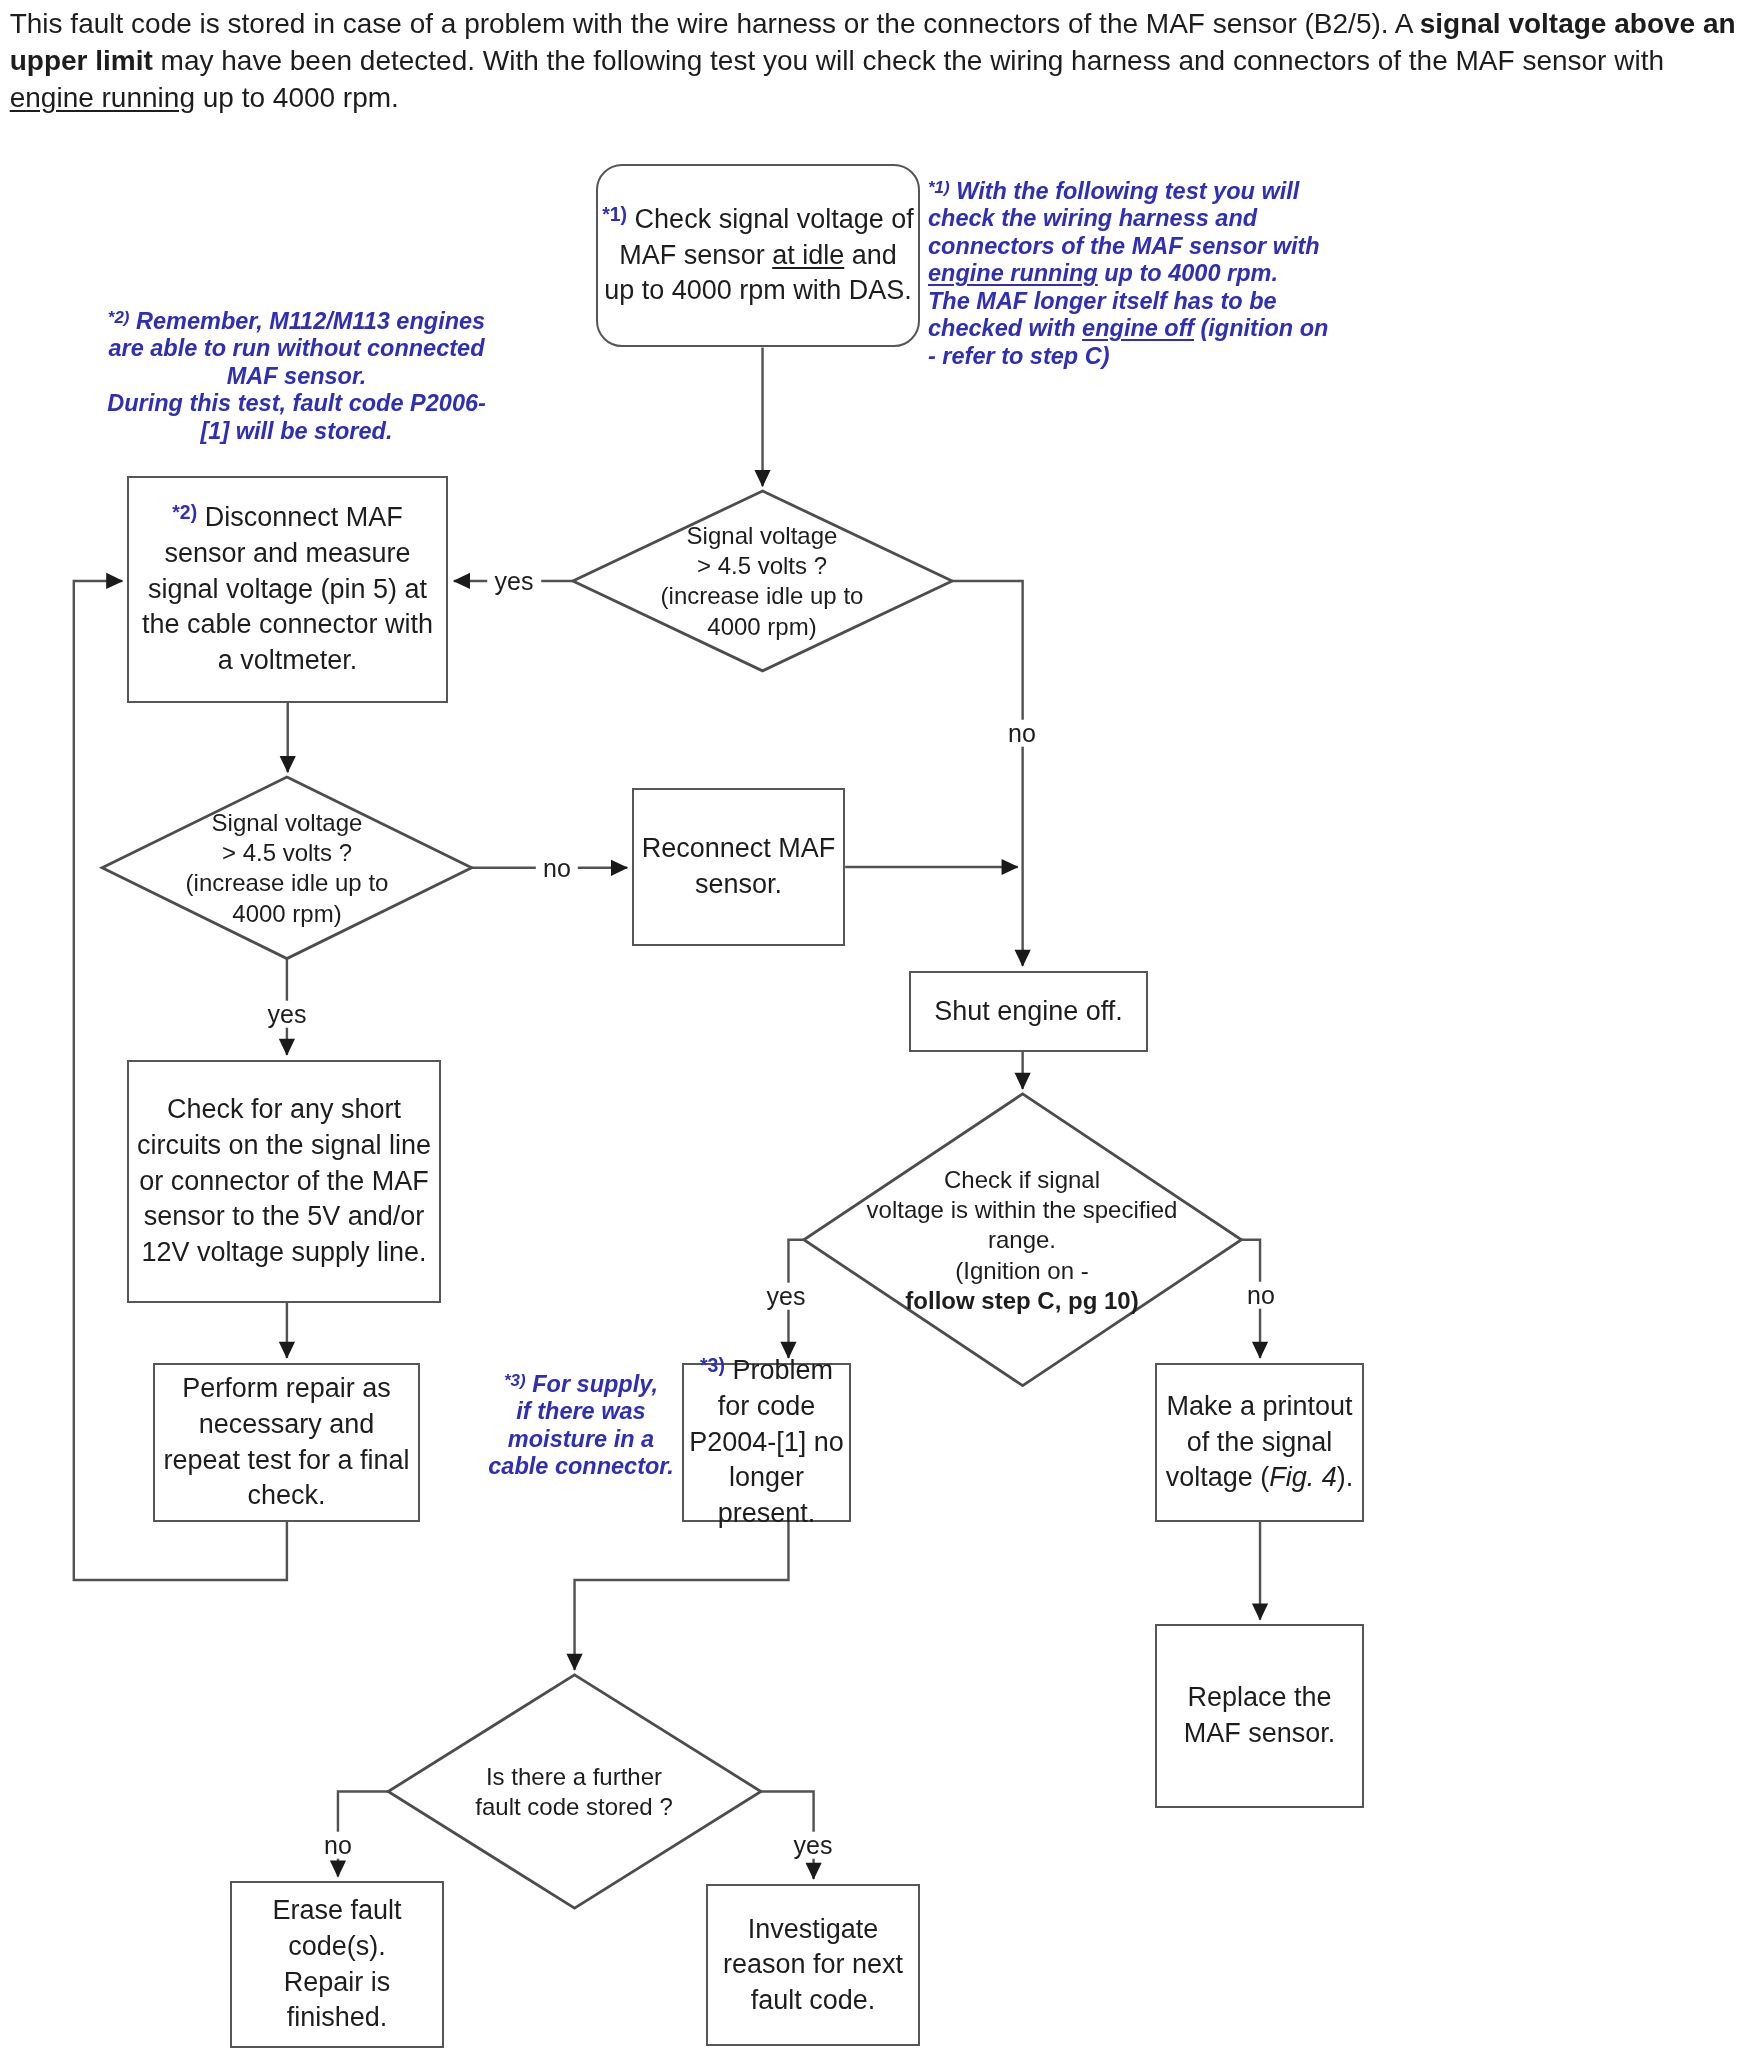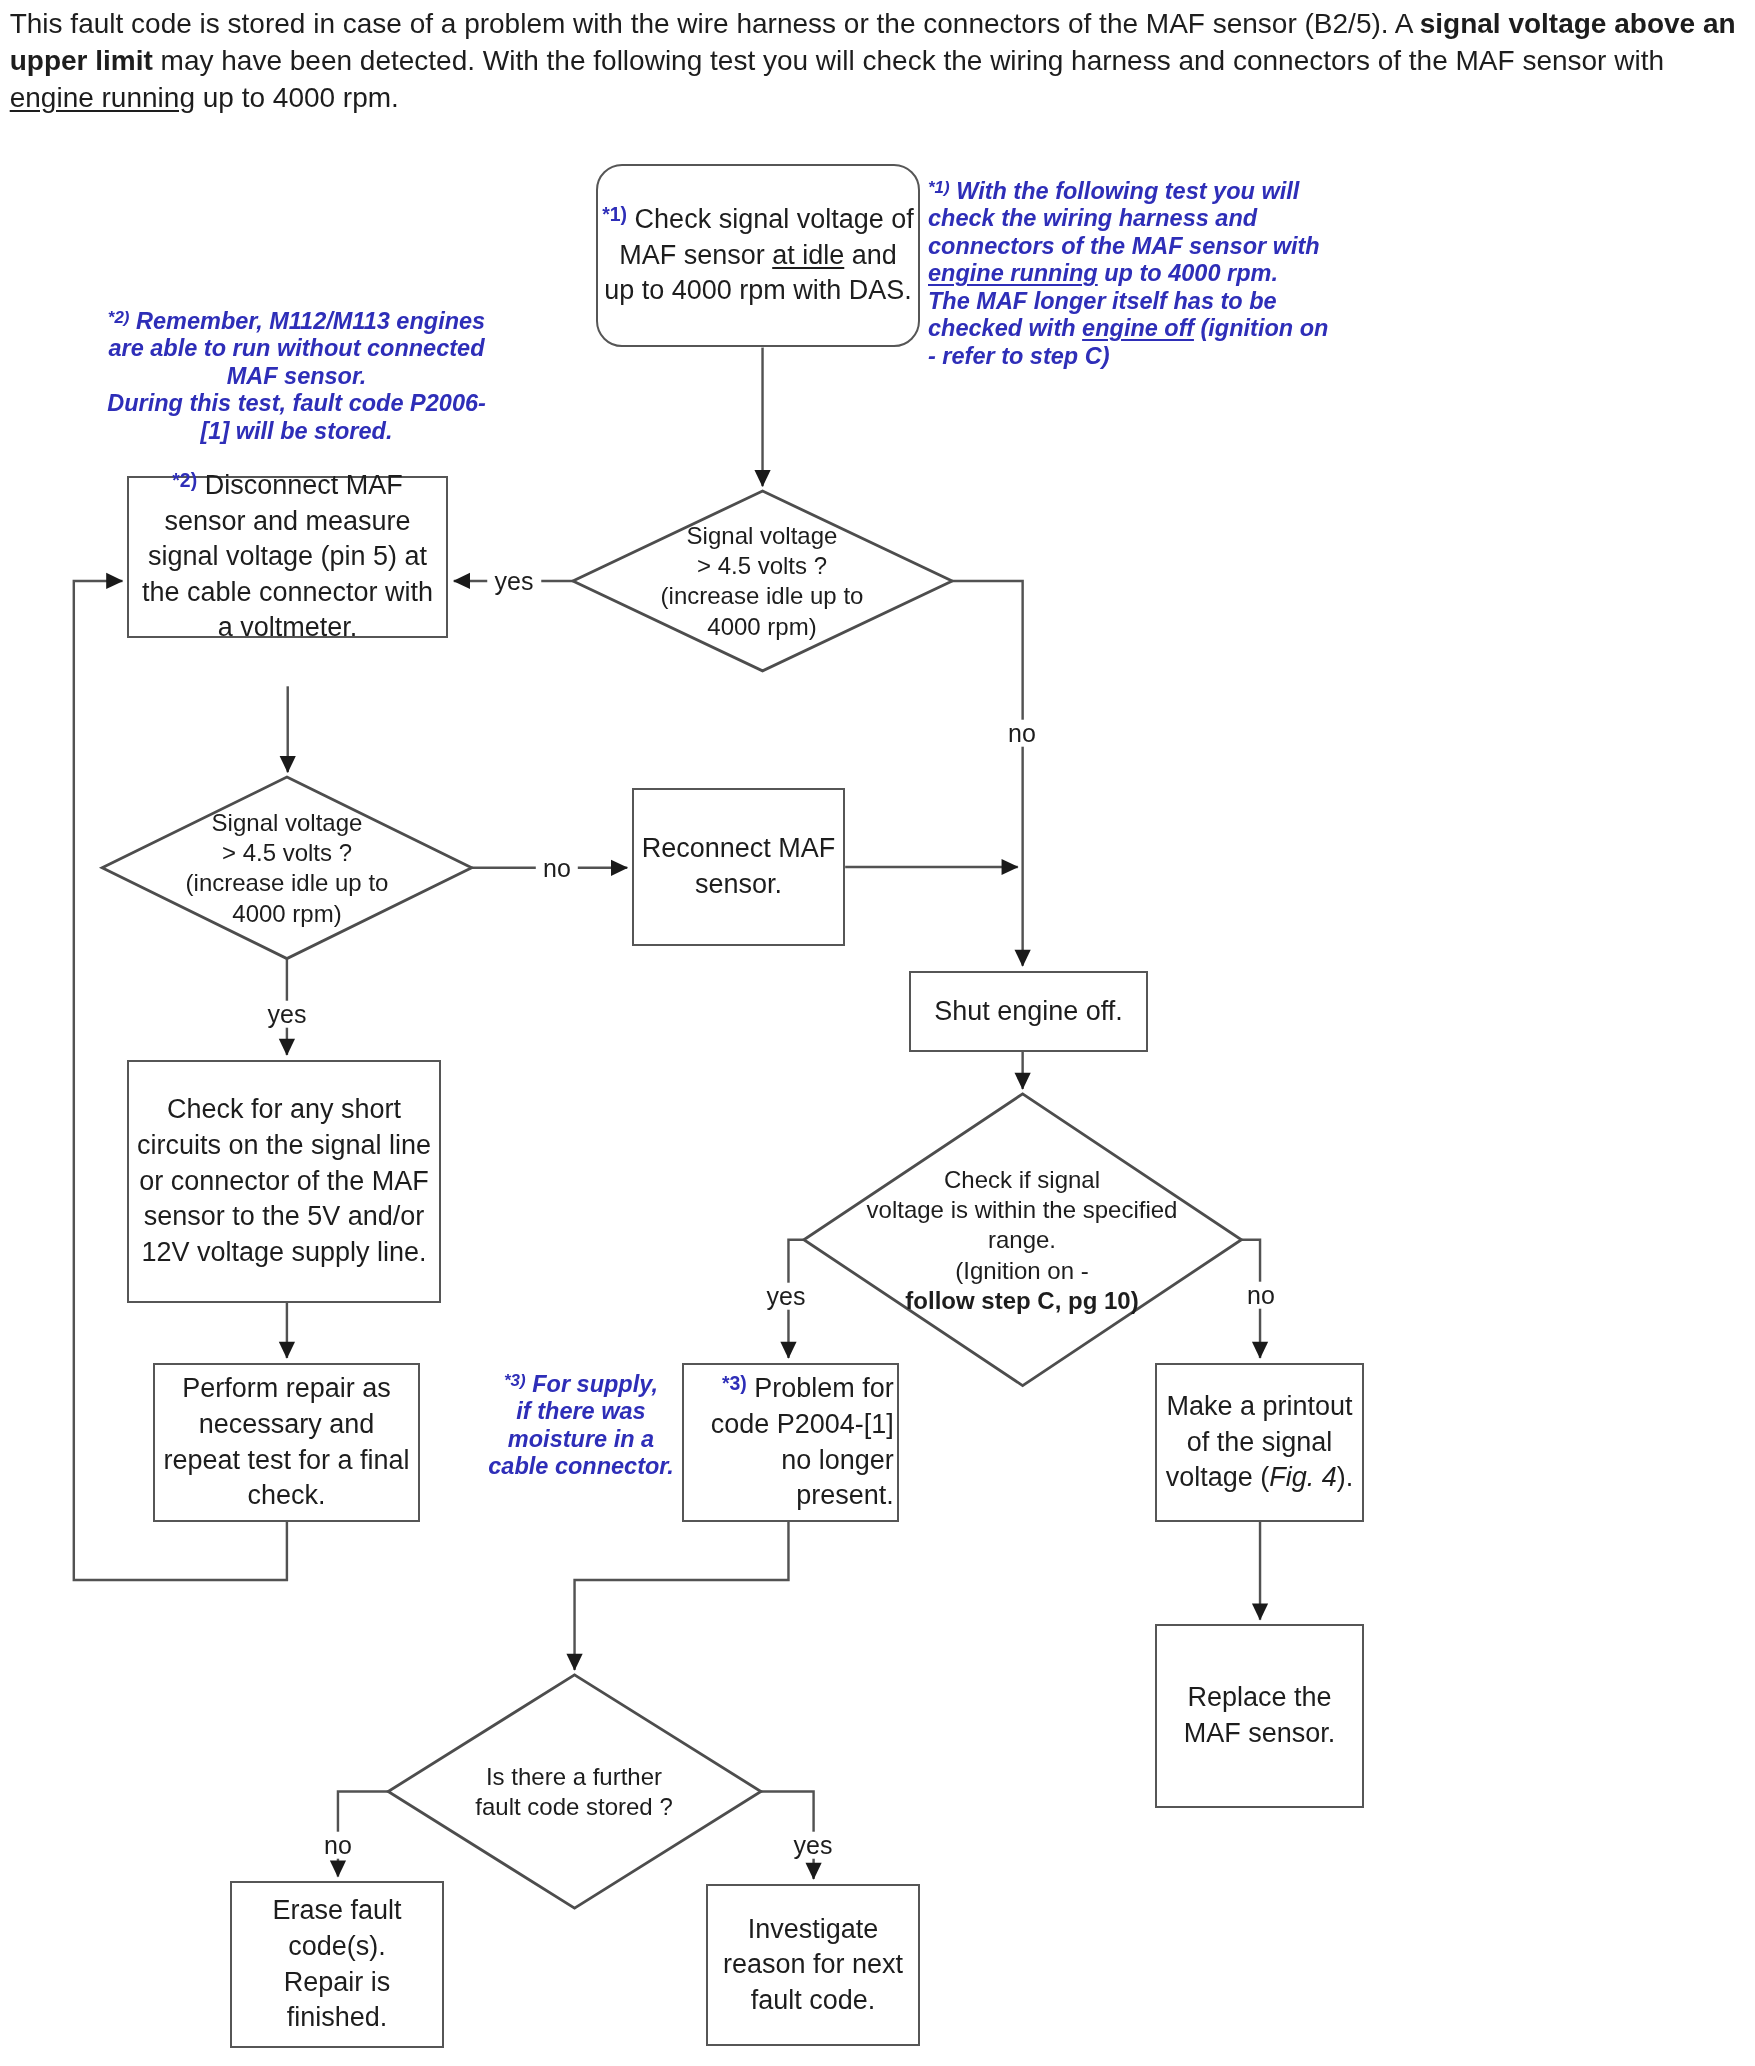--- a/index.html
+++ b/index.html
@@ -81,41 +81,41 @@
   <div class="note" style="left:928px;top:178px;width:409px;"><span class="sup">*1)</span><span> With the following test you will check the wiring harness and connectors of the  MAF sensor with </span><u>engine running</u><span> up to 4000 rpm.</span><br><span>The  MAF longer itself has to be checked with </span><u>engine off</u><span> (ignition on - refer to step C)</span></div>
 
   <div class="note note--center" style="left:100px;top:308px;width:393px;"><span class="sup">*2)</span><span> Remember, M112/M113 engines are able to run without connected MAF sensor.</span><br><span>During this test, fault code P2006-[1] will be stored.</span></div>
 
   <div class="note note--center" style="left:483px;top:1371px;width:196px;"><span class="sup">*3)</span><span> For supply,</span><br><span>if there was moisture in a cable connector.</span></div>
 
   <div class="node" style="left:596px;top:164px;width:324px;height:183px;border-radius:26px;">
     <div><span class="sup">*1)</span><span> Check signal voltage of  MAF sensor </span><u>at idle</u><span> and up to 4000 rpm with DAS.</span></div>
   </div>
 
-  <div class="node" style="left:127px;top:476px;width:321px;height:162px;">
+  <div class="node" style="left:127px;top:476px;width:321px;height:227px;">
     <div><span class="sup">*2)</span><span> Disconnect  MAF sensor and measure signal voltage (pin 5) at the cable connector with a voltmeter.</span></div>
   </div>
 
   <div class="node" style="left:632px;top:788px;width:213px;height:158px;">
     <div>Reconnect MAF sensor.</div>
   </div>
 
   <div class="node" style="left:909px;top:971px;width:239px;height:81px;">
     <div>Shut engine off.</div>
   </div>
 
   <div class="node" style="left:127px;top:1060px;width:314px;height:243px;">
     <div>Check for any short circuits on the signal line or connector of the MAF sensor to the 5V and/or 12V voltage supply line.</div>
   </div>
 
   <div class="node" style="left:153px;top:1363px;width:267px;height:159px;">
     <div>Perform repair as necessary and repeat test  for a final check.</div>
   </div>
 
-  <div class="node" style="left:682px;top:1363px;width:217px;height:159px;text-align:right;">
+  <div class="node" style="left:682px;top:1363px;width:169px;height:159px;">
     <div><span class="sup">*3)</span><span> Problem for code P2004-[1] no longer present.</span></div>
   </div>
 
   <div class="node" style="left:1155px;top:1363px;width:209px;height:159px;">
     <div><span>Make a printout of the signal voltage (</span><i>Fig. 4</i><span>).</span></div>
   </div>
 
   <div class="node" style="left:1155px;top:1624px;width:209px;height:184px;justify-content:flex-end;">
     <div>Replace the MAF sensor.</div>
   </div>

